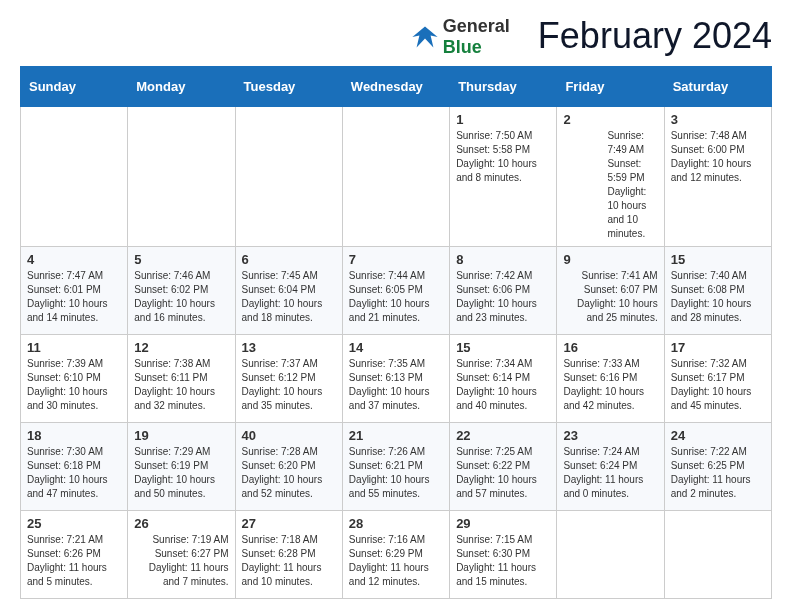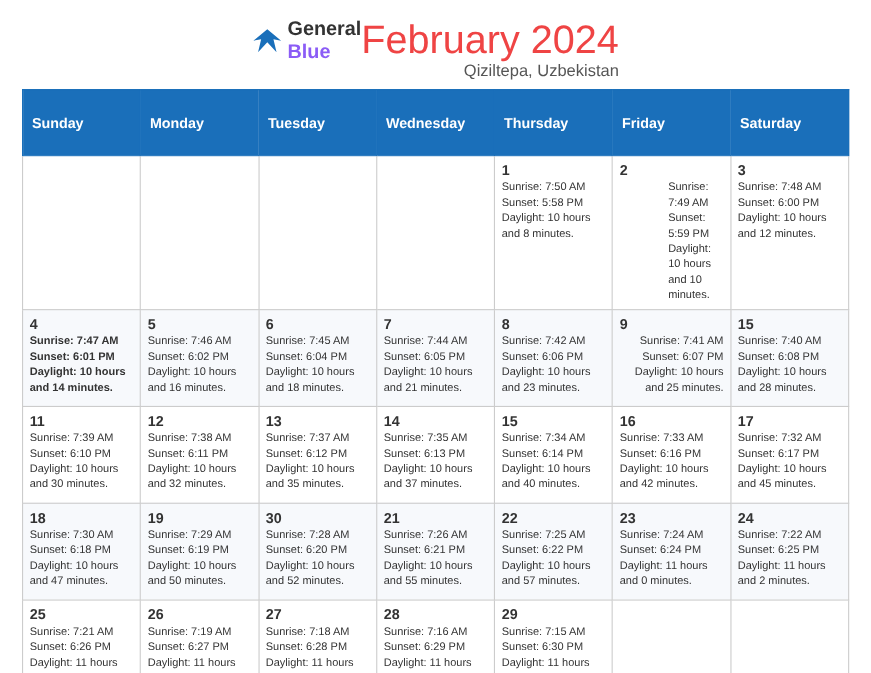--- a/index.html
+++ b/index.html
@@ -5,67 +5,68 @@
     * { box-sizing: border-box; margin: 0; padding: 0; }
     body {
       font-family: Arial, sans-serif;
       background: #fff;
       width: 792px;
       min-height: 612px;
       padding: 16px 20px 16px 20px;
     }
     .header {
       display: flex;
-      justify-content: center;
+      justify-content: flex-end;
       align-items: flex-start;
       margin-bottom: 8px;
+      gap: 28px;
     }
     .logo {
       display: flex;
       align-items: center;
       gap: 4px;
     }
     .logo-text-general {
       font-size: 18px;
       font-weight: bold;
       color: #333;
     }
     .logo-text-blue {
       font-size: 18px;
       font-weight: bold;
-      color: #8b5cf6;
+      color: #15803d;
     }
     .logo-bird {
       width: 28px;
       height: 28px;
     }
     .title-area {
       text-align: right;
     }
     .month-year {
       font-size: 36px;
       font-weight: 300;
-      color: #ef4444;
+      color: #0f172a;
       line-height: 1.1;
     }
     .location {
       font-size: 15px;
       color: #555;
     }
     .calendar {
       width: 100%;
       border-collapse: collapse;
       border: 1px solid #ccc;
     }
     .calendar th {
       background-color: #1a6fba;
       color: #fff;
       font-size: 13px;
       font-weight: bold;
-      padding: 22px 8px;
+      padding: 12px 8px;
       text-align: left;
       border: 1px solid #1a6fba;
     }
     .calendar td {
       vertical-align: top;
       border: 1px solid #ccc;
       padding: 5px 6px;
       width: calc(100% / 7);
       min-height: 80px;
       height: 88px;
@@ -100,21 +101,20 @@
     <svg class="logo-bird" viewBox="0 0 40 40">
       <polygon points="20,5 38,20 28,18 32,35 20,22 8,35 12,18 2,20" fill="#1a6fba"></polygon>
     </svg>
     <div>
       <span class="logo-text-general">General</span><br>
       <span class="logo-text-blue">Blue</span>
     </div>
   </div>
   <div class="title-area">
     <div class="month-year">February 2024</div>
-    <div class="location">Qiziltepa, Uzbekistan</div>
   </div>
 </div>
 
 <table class="calendar">
   <thead>
     <tr>
     <th>Sunday</th>
         <th>Monday</th>
         <th>Tuesday</th>
         <th>Wednesday</th>
@@ -144,21 +144,21 @@
         <td>
           <span class="day-number">3</span>
           <div class="day-info" style="white-space: pre-line;">Sunrise: 7:48 AM
 Sunset: 6:00 PM
 Daylight: 10 hours and 12 minutes.</div>
         </td>
       </tr>
       <tr>
         <td>
           <span class="day-number">4</span>
-          <div class="day-info" style="white-space: pre-line; font-weight: bold;">Sunrise: 7:47 AM
+          <div class="day-info" style="white-space: pre-line;">Sunrise: 7:47 AM
 Sunset: 6:01 PM
 Daylight: 10 hours and 14 minutes.</div>
         </td>
         <td>
           <span class="day-number">5</span>
           <div class="day-info" style="white-space: pre-line;">Sunrise: 7:46 AM
 Sunset: 6:02 PM
 Daylight: 10 hours and 16 minutes.</div>
         </td>
         <td>
@@ -243,21 +243,21 @@
 Sunset: 6:18 PM
 Daylight: 10 hours and 47 minutes.</div>
         </td>
         <td>
           <span class="day-number">19</span>
           <div class="day-info" style="white-space: pre-line;">Sunrise: 7:29 AM
 Sunset: 6:19 PM
 Daylight: 10 hours and 50 minutes.</div>
         </td>
         <td>
-          <span class="day-number">30</span>
+          <span class="day-number">40</span>
           <div class="day-info" style="white-space: pre-line;">Sunrise: 7:28 AM
 Sunset: 6:20 PM
 Daylight: 10 hours and 52 minutes.</div>
         </td>
         <td>
           <span class="day-number">21</span>
           <div class="day-info" style="white-space: pre-line;">Sunrise: 7:26 AM
 Sunset: 6:21 PM
 Daylight: 10 hours and 55 minutes.</div>
         </td>
@@ -282,21 +282,21 @@
       </tr>
       <tr>
         <td>
           <span class="day-number">25</span>
           <div class="day-info" style="white-space: pre-line;">Sunrise: 7:21 AM
 Sunset: 6:26 PM
 Daylight: 11 hours and 5 minutes.</div>
         </td>
         <td>
           <span class="day-number">26</span>
-          <div class="day-info" style="white-space: pre-line;">Sunrise: 7:19 AM
+          <div class="day-info" style="white-space: pre-line; text-align: right;">Sunrise: 7:19 AM
 Sunset: 6:27 PM
 Daylight: 11 hours and 7 minutes.</div>
         </td>
         <td>
           <span class="day-number">27</span>
           <div class="day-info" style="white-space: pre-line;">Sunrise: 7:18 AM
 Sunset: 6:28 PM
 Daylight: 11 hours and 10 minutes.</div>
         </td>
         <td>

